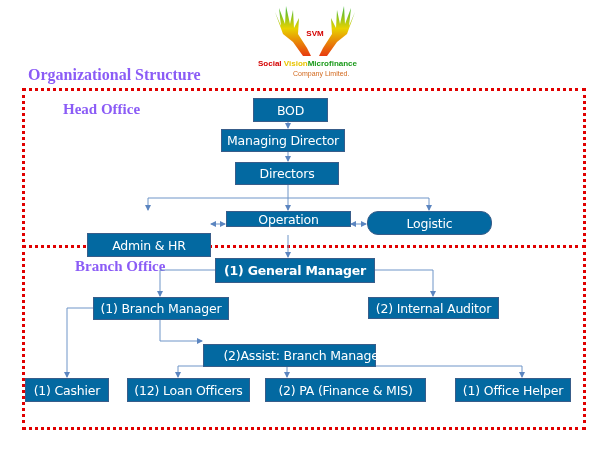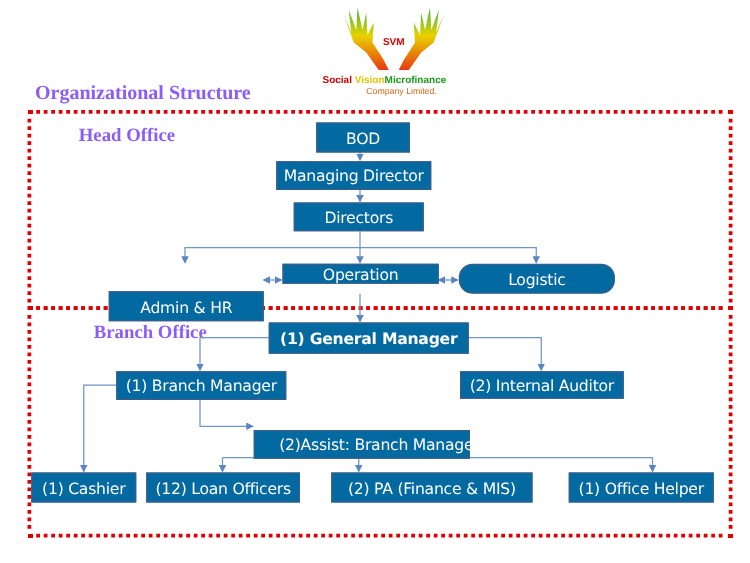--- a/index.html
+++ b/index.html
@@ -108,15 +108,15 @@
 <div class="node" style="left:235px; top:162px; width:104px; height:23px;">Directors</div>
 <div class="node" style="left:87px; top:211px; width:124px; height:24px;margin-top:22px;">Admin &amp; HR</div>
 <div class="node" style="left:226px; top:211px; width:125px; height:16px;">Operation</div>
 <div class="node" style="left:367px; top:211px; width:125px; height:24px;border-radius:11px;">Logistic</div>
 
 <div class="node" style="left:215px; top:258px; width:160px; height:25px;font-weight:bold;">(1) General Manager</div>
 <div class="node" style="left:93px; top:297px; width:136px; height:23px;">(1) Branch Manager</div>
 <div class="node" style="left:368px; top:297px; width:131px; height:22px;">(2) Internal Auditor</div>
 <div class="node" style="left:203px; top:344px; width:173px; height:23px;padding-left:28px;">(2)Assist: Branch Manager</div>
 <div class="node" style="left:25px; top:378px; width:84px; height:24px;">(1) Cashier</div>
-<div class="node" style="left:117px; top:378px; width:123px; height:24px;">(12) Loan Officers</div>
+<div class="node" style="left:127px; top:378px; width:123px; height:24px;">(12) Loan Officers</div>
 <div class="node" style="left:265px; top:378px; width:161px; height:24px;">(2) PA (Finance &amp; MIS)</div>
 <div class="node" style="left:455px; top:378px; width:116px; height:24px;">(1) Office Helper</div>
 
 </body></html>

